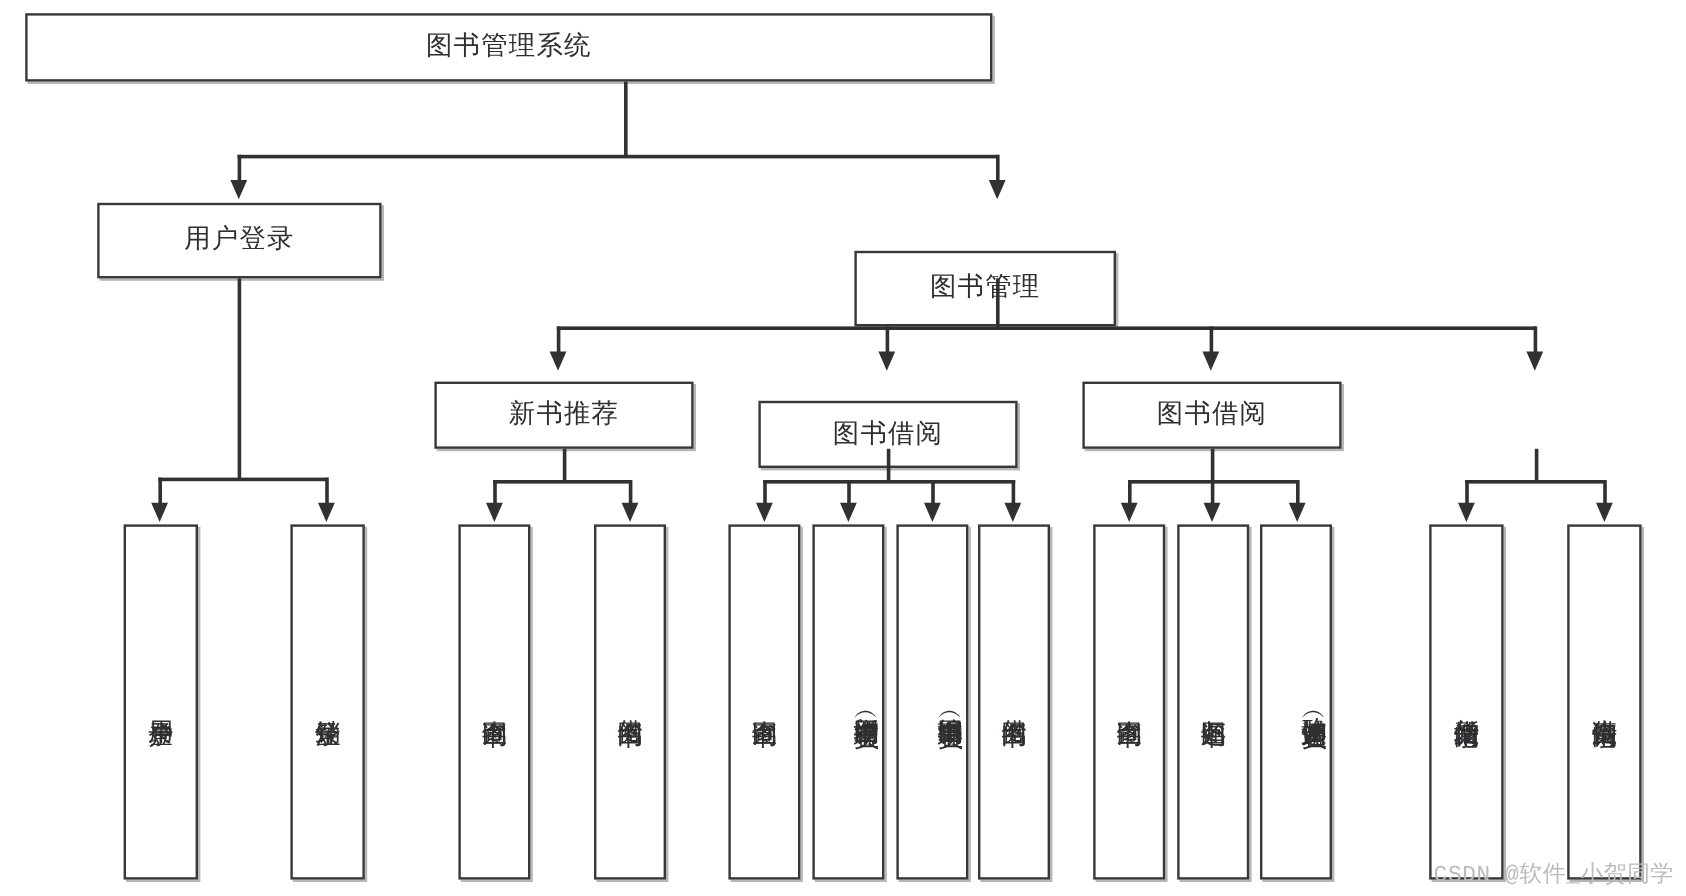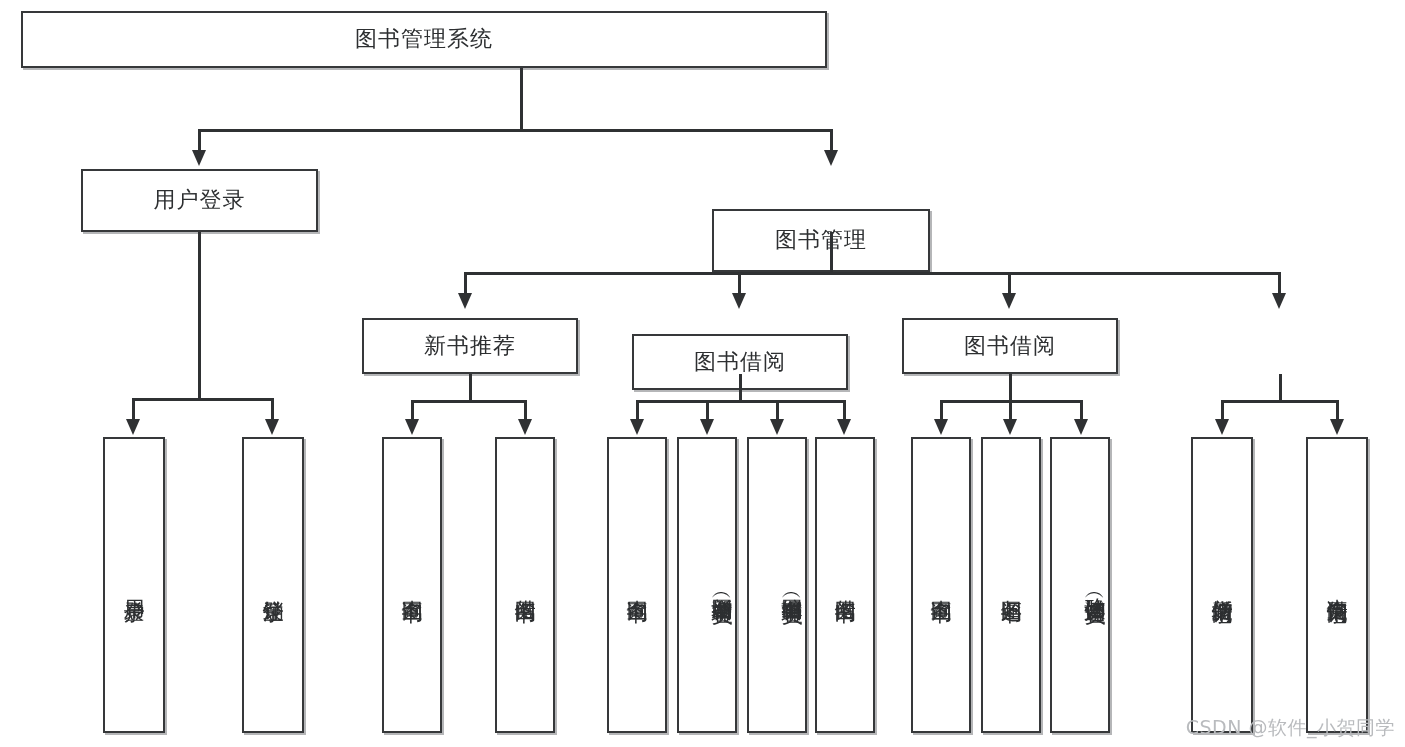--- a/index.html
+++ b/index.html
@@ -60,20 +60,21 @@
   }
   .watermark {
     position: absolute;
     right: 10px;
     bottom: 6px;
     font-size: 19px;
     color: #b9bbbe;
     letter-spacing: 0.5px;
     white-space: nowrap;
     pointer-events: none;
+    font-family: Liberation Mono, monospace;
   }
 </style>
 </head>
 <body>
 
 <div id="canvas">
 
   <div class="node horiz" style="left:21px; top:11px; width:806px; height:57px;">
     <span>图书管理系统</span>
   </div>

